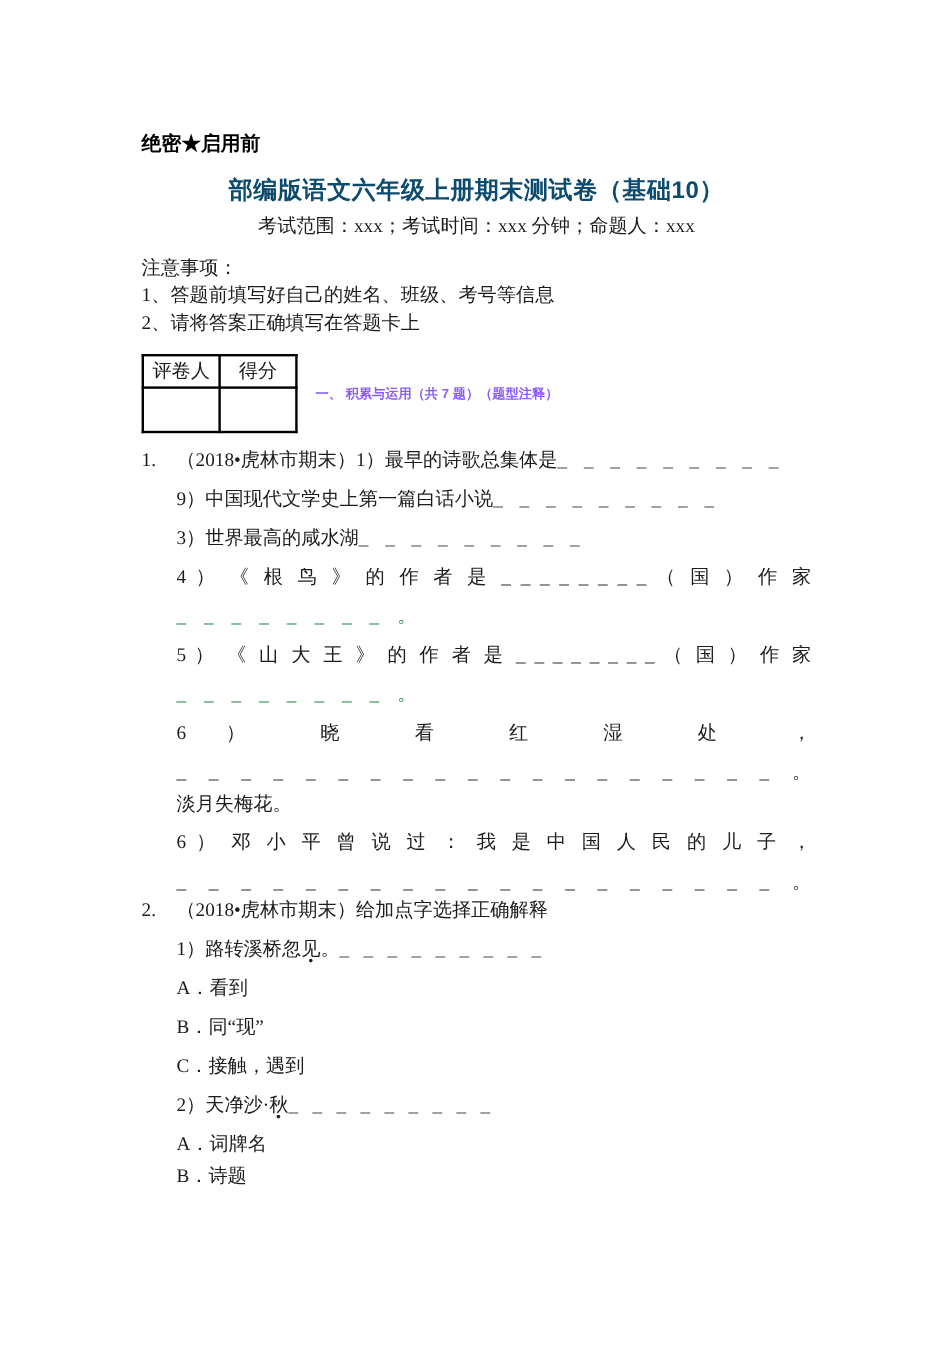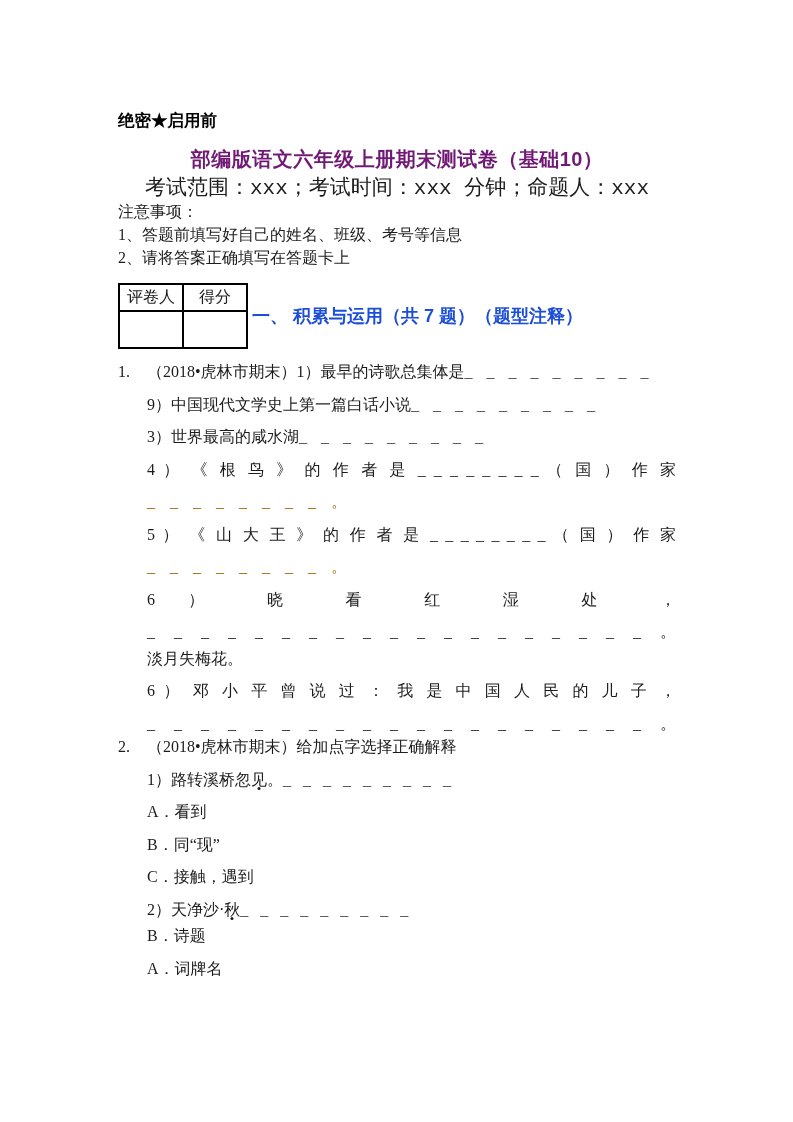--- a/index.html
+++ b/index.html
@@ -10,47 +10,47 @@
   }
   .content { position:absolute; left:118px; top:110px; width:558px; }
 
   .secret {
     font-family:"Liberation Sans", sans-serif; font-weight:bold;
     font-size:16.5px; line-height:20px; color:#000;
   }
   .title {
     margin-top:16px; text-align:center;
     font-family:"Liberation Sans", sans-serif; font-weight:bold;
-    font-size:20px; line-height:26px; color:#701a75; letter-spacing:0.5px;
+    font-size:20px; line-height:26px; color:#0c4a6e; letter-spacing:0.5px;
   }
-  .subtitle { margin-top:6px; text-align:center; font-size:21px; line-height:22px;font-family:Liberation Mono, monospace; }
-  .notice-h { margin-top:0; line-height:23px; }
+  .subtitle { margin-top:6px; text-align:center; font-size:16px; line-height:22px; }
+  .notice-h { margin-top:12px; line-height:23px; }
   .notice { line-height:23px; }
 
   .grader-row { margin-top:14px; display:flex; align-items:center; }
   table.grader { border-collapse:collapse; }
   table.grader td {
     border:2px solid #000; width:62px; text-align:center; padding:0;
     font-size:16px;
   }
   table.grader tr.hd td { height:25px; }
   table.grader tr.bd td { height:35px; }
   .section-heading {
-    margin-left:4px;
+    margin-left:15px;
     font-family:"Liberation Sans", sans-serif; font-weight:bold;
-    font-size:18px; color:#1d4ed8;
+    font-size:11px; color:#8b5cf6;
   }
 
   .questions { margin-top:7px; }
   .q-line { position:relative; padding-left:29px; line-height:32.5px; min-height:32.5px; }
   .q-num { position:absolute; left:0; top:0; }
   .jl { text-align:justify; text-align-last:justify; }
   .bl  { word-spacing:8px;  color:#3d3d3d; }
   .blw { word-spacing:10px; color:#3d3d3d; }
-  .bl8 { word-spacing:11px; color:#a16207; }
+  .bl8 { word-spacing:11px; color:#15803d; }
   .tight  { margin-top:-6px; }
   .tight2 { margin-top:-9px; }
 
   .emph { position:relative; }
   .emph::after {
     content:""; position:absolute; left:50%; bottom:-2px;
     width:3px; height:3px; background:#1c1c1c; border-radius:50%;
     transform:translateX(-50%);
   }
 </style>
@@ -116,18 +116,18 @@
       </div>
       <div class="q-line">
         <span>1）路转溪桥忽</span><span class="emph">见</span><span>。</span><span class="bl">_ _ _ _ _ _ _ _ _</span>
       </div>
       <div class="q-line">A．看到</div>
       <div class="q-line">B．同“现”</div>
       <div class="q-line">C．接触，遇到</div>
       <div class="q-line">
         <span>2）天净沙·</span><span class="emph">秋</span><span class="bl">_ _ _ _ _ _ _ _ _</span>
       </div>
+      <div class="q-line">A．词牌名</div>
       <div class="q-line tight">B．诗题</div>
-      <div class="q-line">A．词牌名</div>
 
     </div>
   </div>
 </div>
 
 </body></html>

